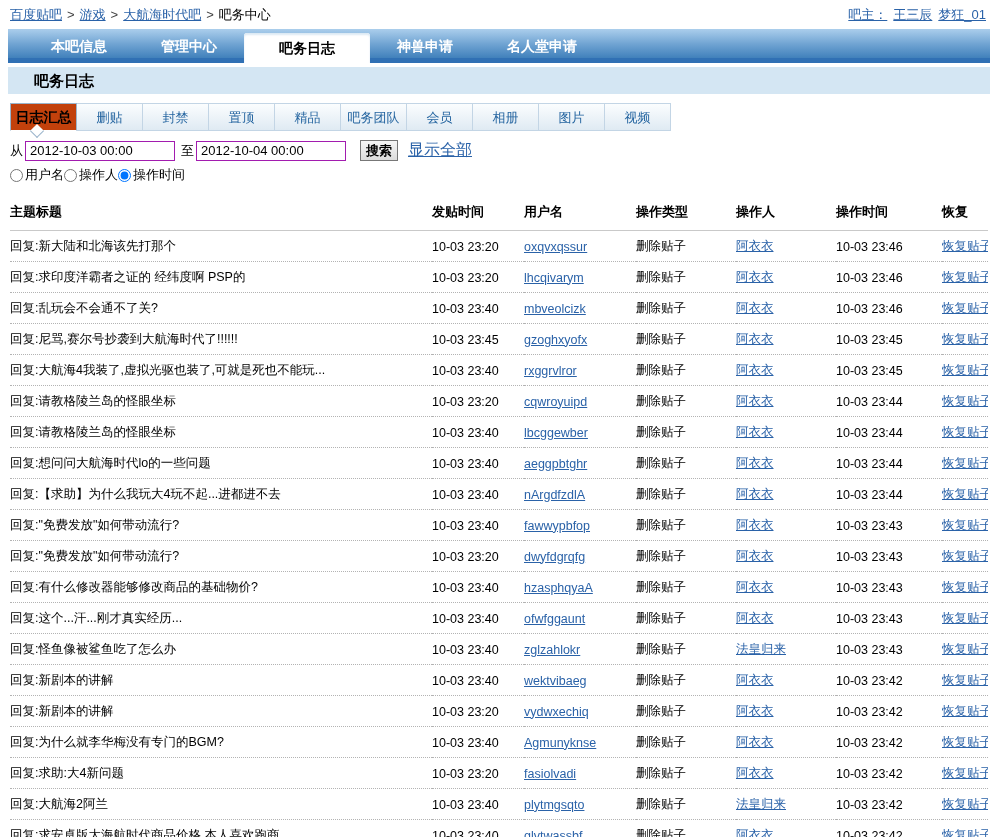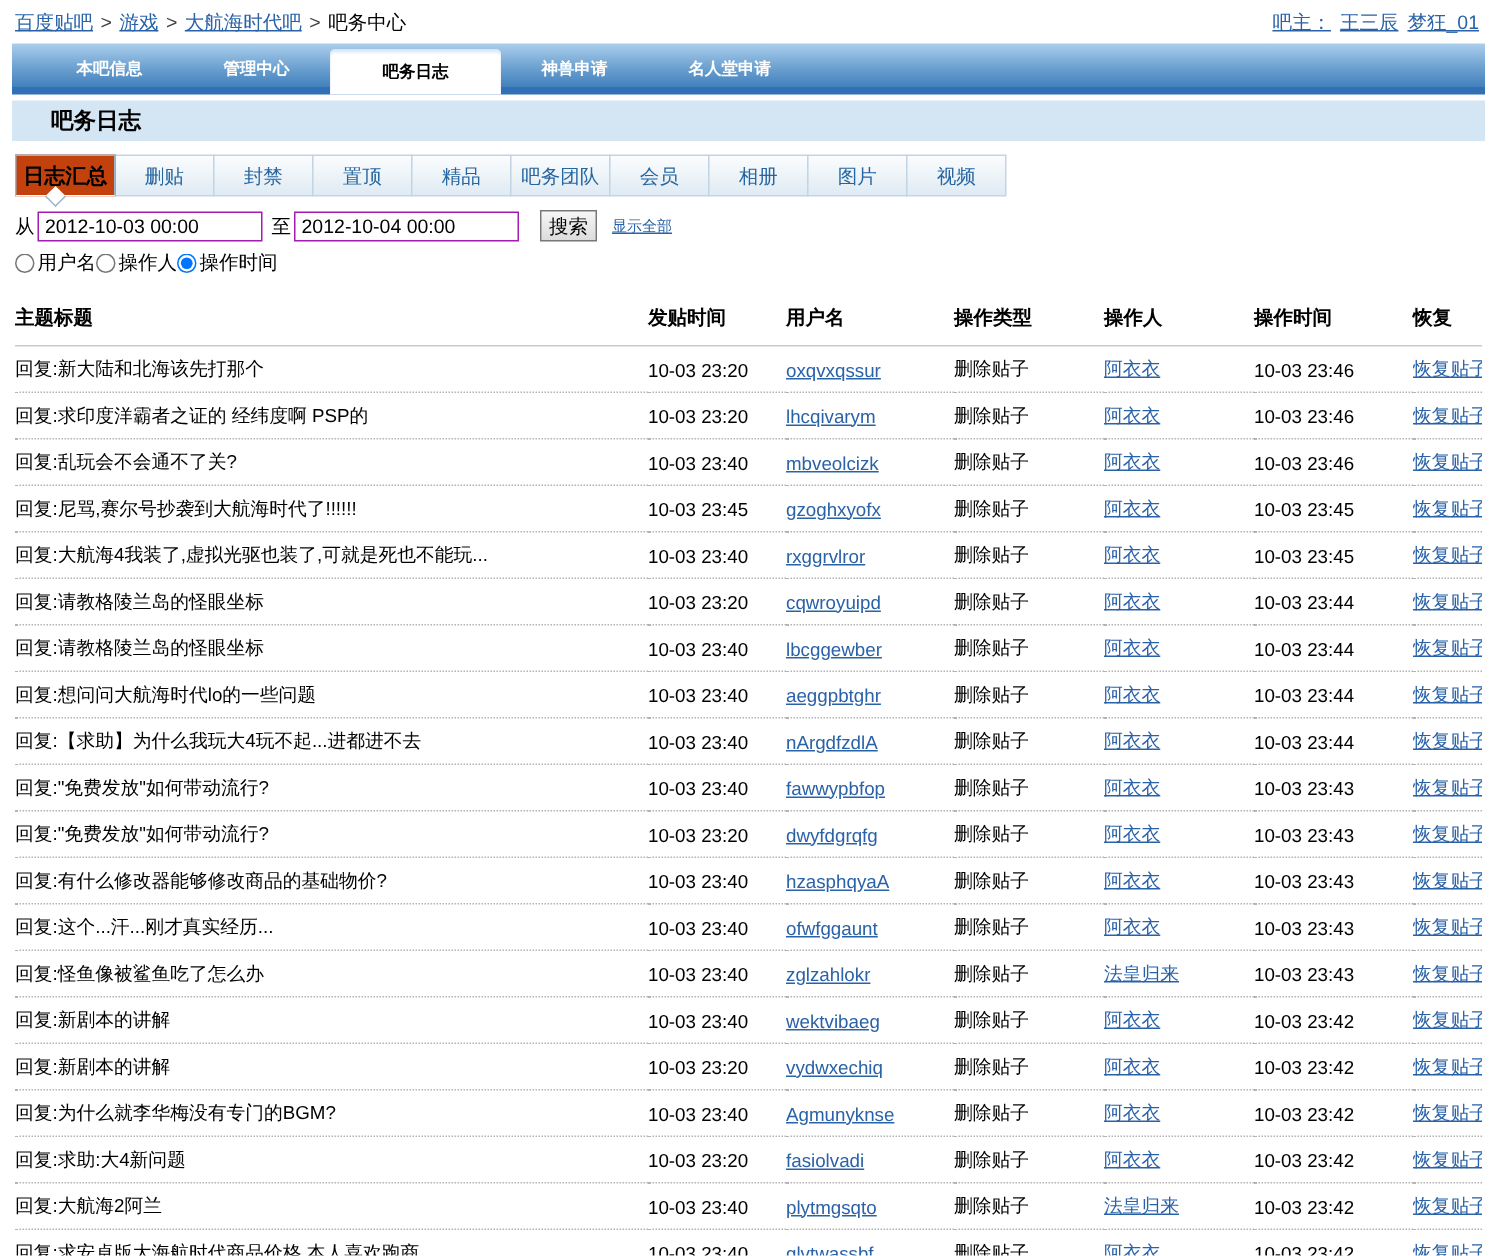--- a/index.html
+++ b/index.html
@@ -17,21 +17,21 @@
             padding:6px 12px 5px 10px; font-size:13px; }
   .crumb-sep { color:#444; margin:0 5px; }
   .crumb-last { color:#000; }
   .owner .link { margin-left:6px; }
   .owner-label { color:#2a62a8; text-decoration:underline; }
 
   
   .mainnav { margin:0 8px; height:34px; padding-left:16px;
     background: linear-gradient(to bottom,#abceec 0%,#6fa3d2 45%,#4080bb 86%,#3070b4 86%,#3070b4 100%);
     display:flex; align-items:flex-start; position:relative; }
-  .mainnav .tab { color:#fff; font-weight:bold; font-size:11px; line-height:34px;
+  .mainnav .tab { color:#fff; font-weight:bold; font-size:14px; line-height:34px;
     padding:0 27px; cursor:pointer; white-space:nowrap; }
   .mainnav .tab.active { background:#fff; color:#000; margin-top:4px; height:30px;
     line-height:30px; border-radius:3px 3px 0 0; padding:0 35px;
     box-shadow: inset 0 2px 2px #dce9f4; }
 
   
   .section-title { margin:4px 8px 0; background:#d4e6f3; height:27px; line-height:27px;
     font-size:15px; font-weight:bold; padding-left:26px; }
 
   .content { padding:0 10px; }
@@ -48,22 +48,22 @@
     width:9px; height:9px; background:#fff; border-right:1px solid #9ab4cb;
     border-bottom:1px solid #9ab4cb; transform:rotate(45deg); }
 
   
   .filter-row { margin-top:9px; display:flex; align-items:center; font-size:13px; }
   .filter-row .lbl { margin-right:2px; }
   .date-input { width:150px; height:20px; border:1px solid #a21caf; font-size:13px;
     padding:1px 4px; font-family:inherit; margin-right:6px; }
   .search-btn { font-size:13px; height:21px; padding:0 5px; margin-left:8px;
     border:1px solid #777; background:linear-gradient(#f6f6f6,#dcdcdc); cursor:pointer;
-    font-family:inherit; }
-  .showall { margin-left:10px; font-size:10px; }
+    font-family:inherit;font-weight:bold; }
+  .showall { margin-left:10px; font-size:16px; }
   .radio-row { margin-top:5px; display:flex; align-items:center; font-size:13px; }
   .radio-row label { display:flex; align-items:center; cursor:pointer; }
   .radio-row input { margin:0 2px 0 0; width:13px; height:13px; }
 
   
   table.logtable { margin-top:17px; width:978px; border-collapse:collapse; table-layout:fixed; }
   .logtable th { text-align:left; font-size:13px; font-weight:bold;
     padding:2px 0 9px; border-bottom:1px solid #c9c9c9; white-space:nowrap;margin-left:16px; }
   .logtable td { font-size:12.5px; padding:7px 0 6px; border-bottom:1px dotted #b3b3b3;
     white-space:nowrap; overflow:hidden; }

